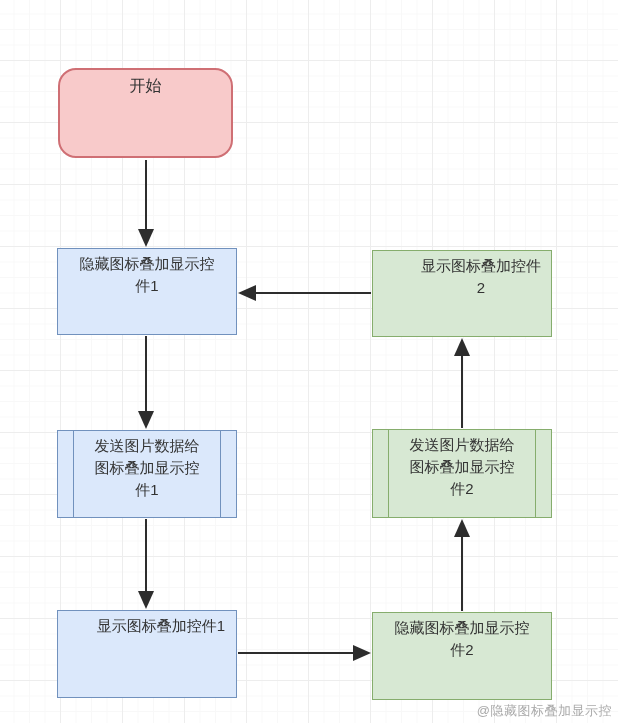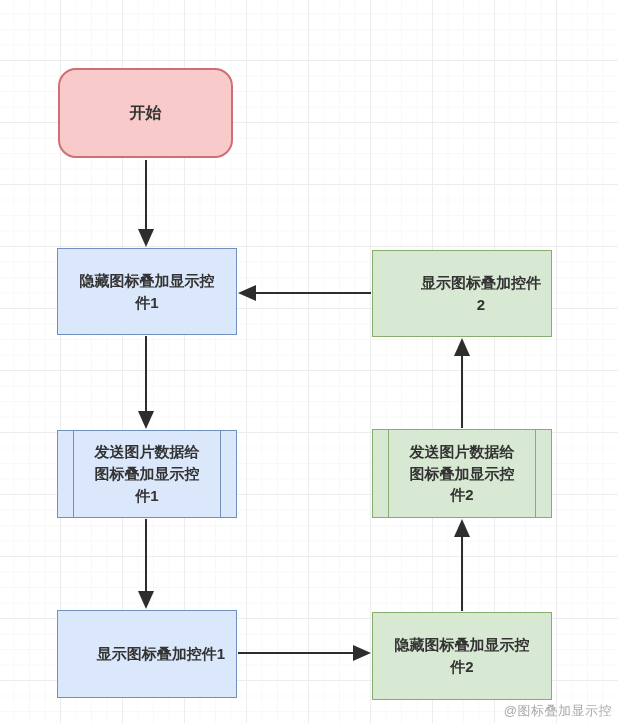--- a/index.html
+++ b/index.html
@@ -22,29 +22,27 @@
     background-position:-2px -2px;
   }
   .edges{
     position:absolute;left:0;top:0;width:618px;height:723px;
     pointer-events:none;
   }
   .node{
     position:absolute;
     box-sizing:border-box;
     display:flex;
-    align-items:center;
     justify-content:center;
     text-align:center;
     font-size:15px;
     line-height:1.45;
     color:#333333;
     white-space:pre-line;
     padding:4px 6px;
-    font-weight:bold;
   }
   .node.start{
     left:58px;top:68px;width:175px;height:90px;
     background:#f8caca;
     border:2px solid #cf6f74;
     border-radius:18px;
     font-size:16px;
   }
   .node.blue{
     background:#dbe8fb;
@@ -135,15 +133,15 @@
     <span>发送图片数据给
 图标叠加显示控
 件2</span>
   </div>
 
   <div class="node green" id="green3">
     <span>隐藏图标叠加显示控
 件2</span>
   </div>
 
-  <div class="watermark">@图标叠加显示控</div>
+  <div class="watermark">@隐藏图标叠加显示控</div>
 
 </div>
 
 </body></html>

